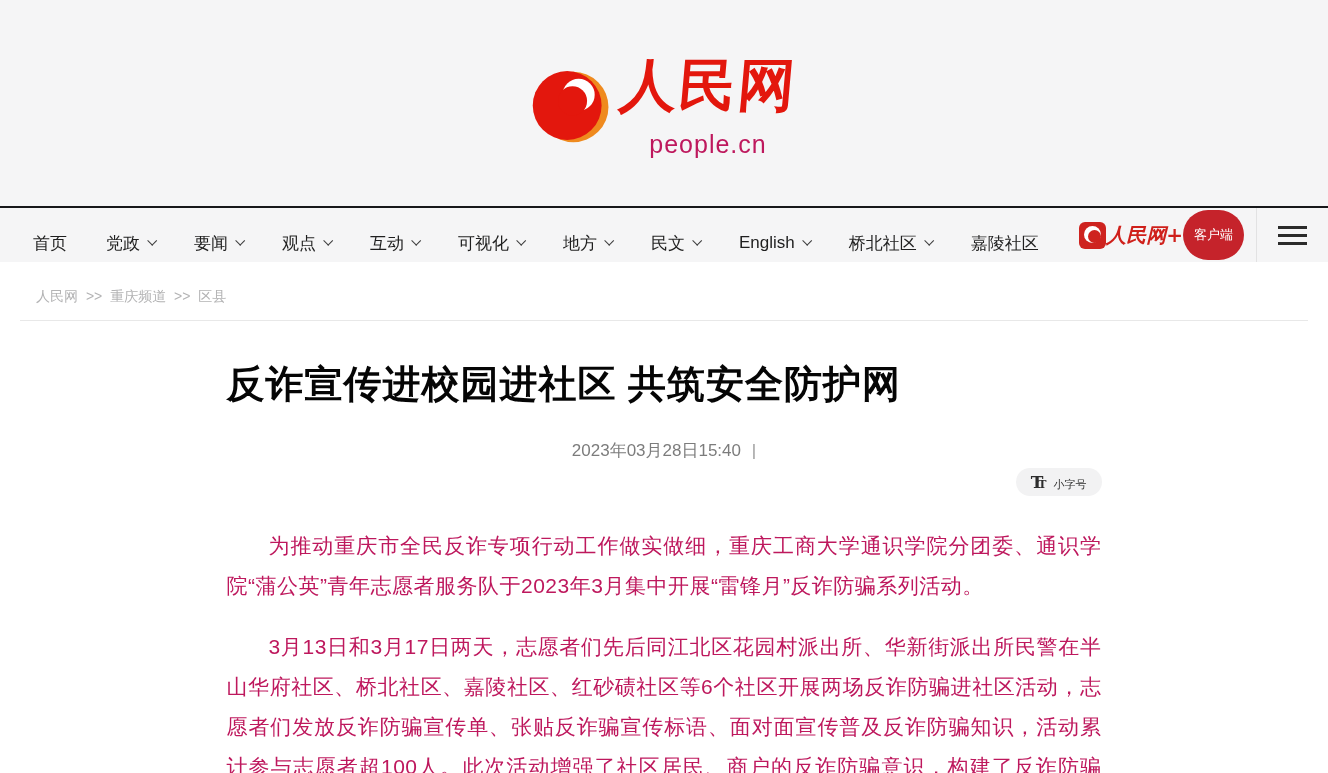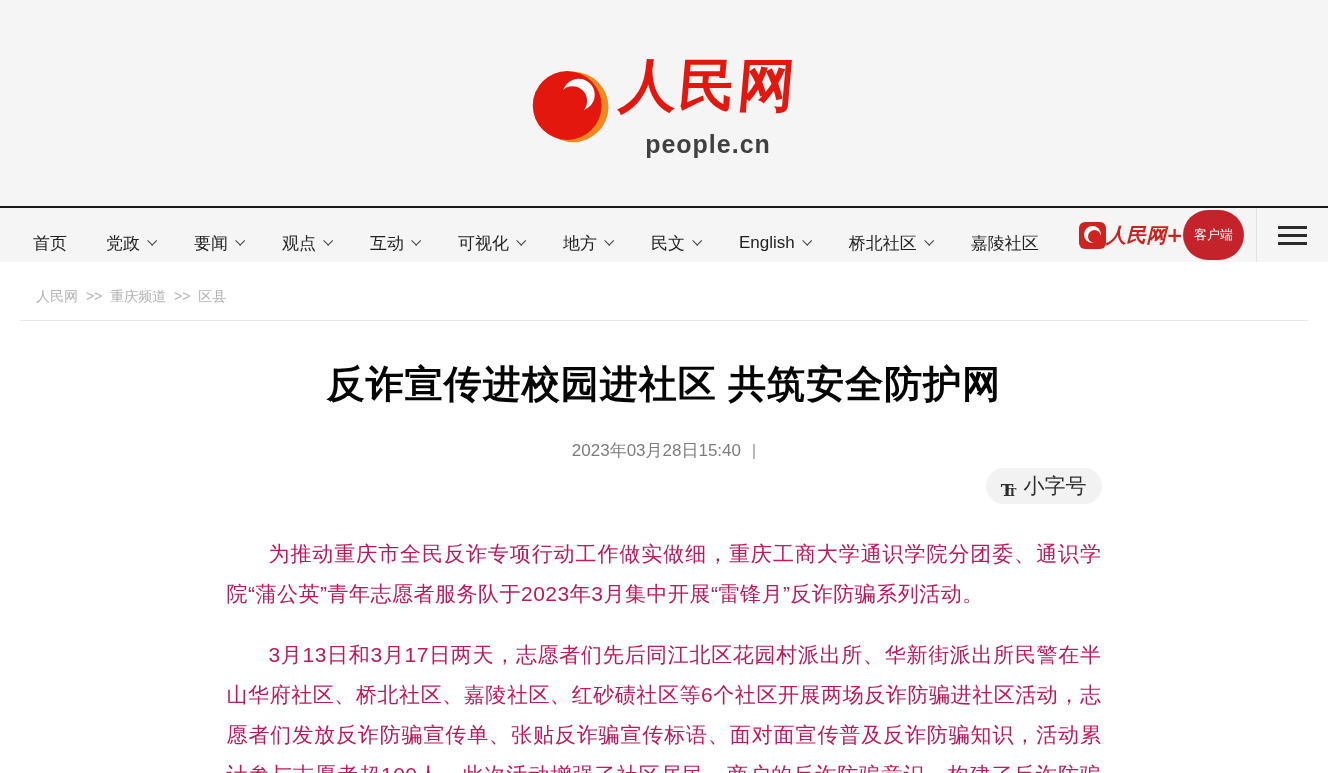--- a/index.html
+++ b/index.html
@@ -7,21 +7,21 @@
               font-family:"Liberation Sans","DejaVu Sans",sans-serif; }
 
   
   .site-header { height:208px; background:#f5f5f6; display:flex;
                  align-items:center; justify-content:center;
                  border-bottom:2px solid #17181a; }
   .logo { display:flex; align-items:center; gap:10px; margin-top:8px; }
   .logo-text-wrap { display:flex; flex-direction:column; align-items:center; }
   .logo-cn { color:#e3170d; font-family:"DejaVu Serif",serif; font-weight:bold;
              font-size:57px; line-height:58px; transform:skewX(-5deg); letter-spacing:2px; }
-  .logo-en { color:#404040; font-weight:bold; font-size:25px; letter-spacing:1px;
+  .logo-en { color:#be185d; font-weight:normal; font-size:25px; letter-spacing:1px;
              margin-top:16px; }
 
   
   .nav { height:54px; background:#f5f5f6; display:flex; align-items:center;
          padding-left:33px; }
   .nav-item { font-size:17px; color:#1f1f1f; margin-right:39px; white-space:nowrap;
               cursor:pointer; display:flex; align-items:center;margin-top:16px; }
   .chev { display:inline-block; width:7px; height:7px; border-right:1.8px solid #3c3c3c;
           border-bottom:1.8px solid #3c3c3c; transform:rotate(45deg) translateY(-1px);
           margin-left:8px; margin-bottom:4px; }
@@ -43,31 +43,31 @@
   .hamburger span { display:block; width:29px; height:3px; background:#2b2b2b; }
 
   
   .breadcrumb { padding:26px 0 0 36px; font-size:14px; color:#b3b3b4; height:58px; }
   .breadcrumb span { margin-right:4px; }
   .crumb-link { cursor:pointer; }
   .rule { border-top:1px solid #e8e8e8; margin:0 20px; }
 
   
   .article { width:875px; margin:0 auto; }
-  .article-title { margin-top:40px; text-align:center; font-size:38px; font-weight:bold;
+  .article-title { margin-top:40px; font-size:38px; font-weight:bold;
                    color:#050505; line-height:46px; letter-spacing:1px; }
   .article-meta { margin-top:32px; text-align:center; font-size:17px; color:#7c7c7c; }
   .meta-divider { margin-left:6px; color:#9a9a9a; }
   .controls-row { display:flex; justify-content:flex-end; margin-top:6px; }
   .font-pill { background:#f2f2f3; border-radius:999px; padding:4px 15px; display:flex;
                align-items:flex-end; gap:7px; cursor:pointer; color:#2d2d2d; }
   .t-big { font-family:"DejaVu Serif",serif; font-weight:bold; font-size:17px; }
   .t-small { font-family:"DejaVu Serif",serif; font-weight:bold; font-size:11px;
              margin-left:-5px; }
-  .pill-label { font-size:21px; }
+  .pill-label { font-size:11px; }
   .article-body { margin-top:30px; }
   .article-body p { font-size:21px; line-height:40px; color:#be185d; text-indent:2em;
                     margin-bottom:21px; text-align:justify; letter-spacing:0.5px; }
 </style>
 </head>
 <body>
 
 <header class="site-header">
   <div class="logo">
     <svg width="78" height="88" viewBox="0 0 102 106">

